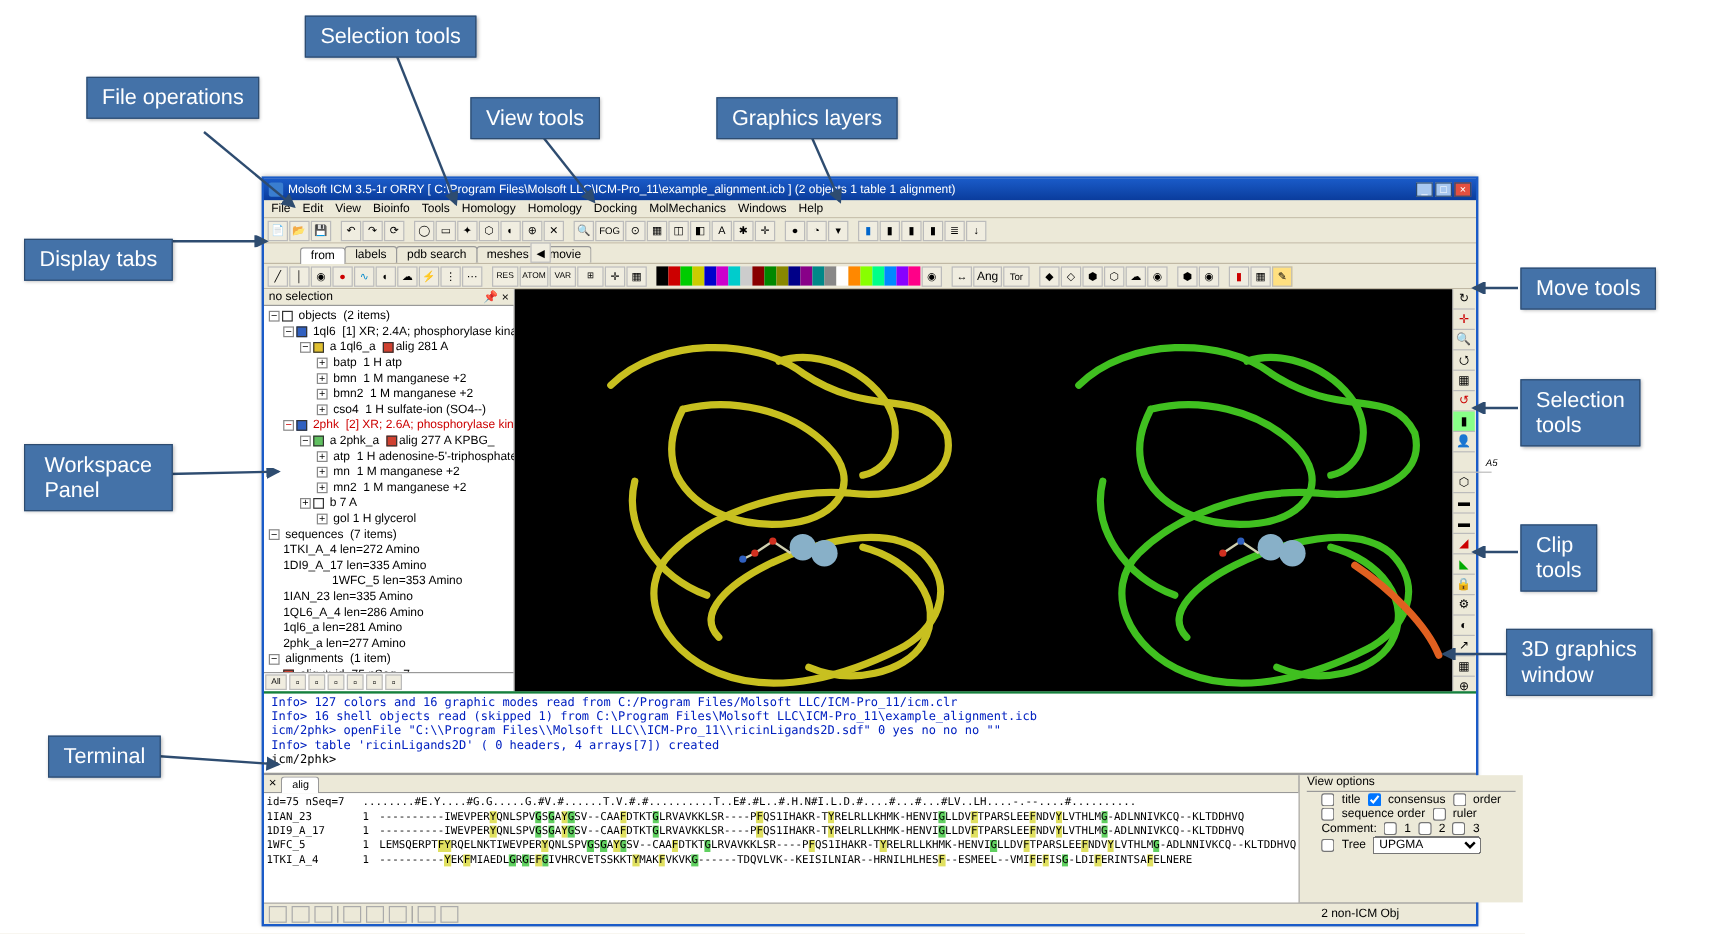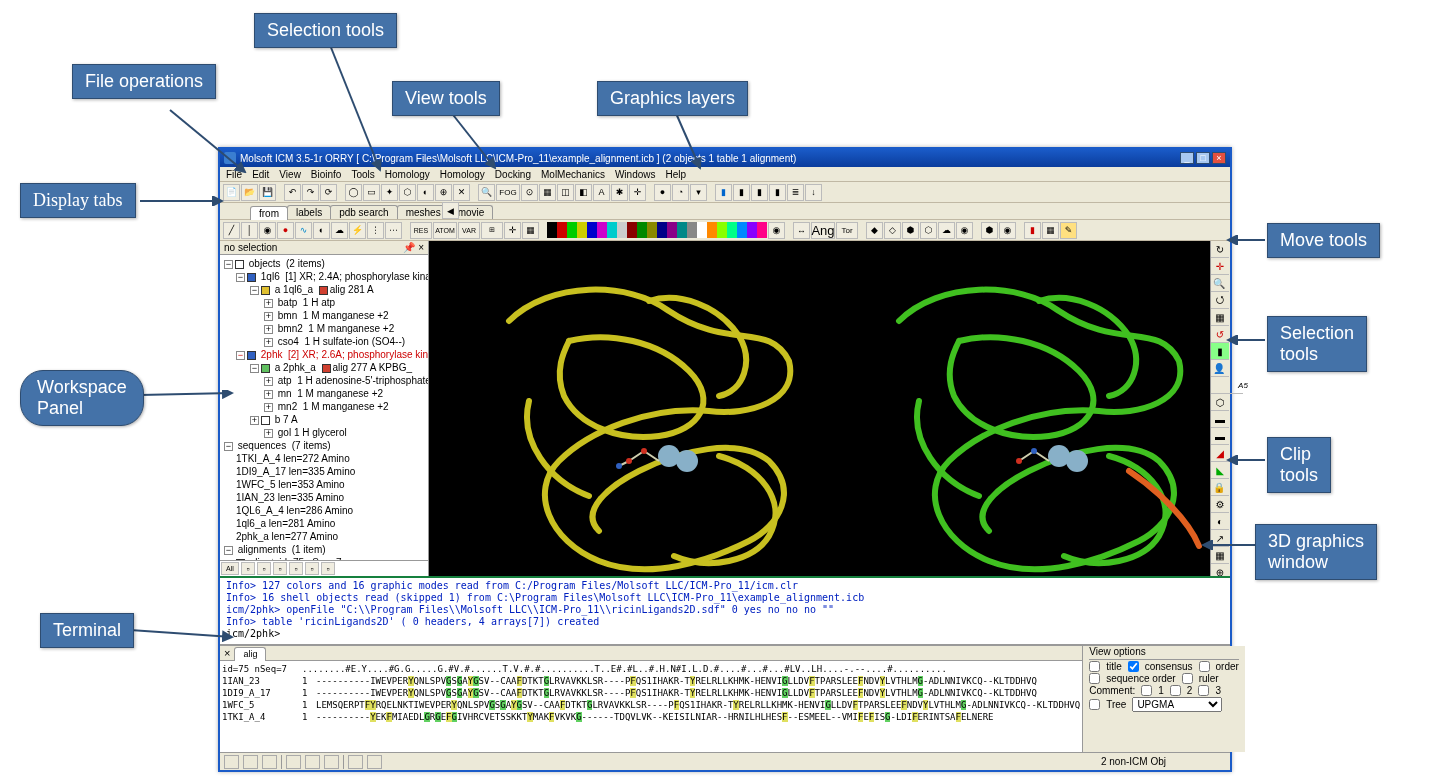--- a/index.html
+++ b/index.html
@@ -40,40 +40,40 @@
   .terminal{height:68px;background:#fff;border-top:2px solid #15803d;font-family:Consolas,monospace;font-size:10px;padding:2px 6px;overflow:hidden;line-height:12px;}
   .terminal .blue{color:#0020c0;}
   .alignment{height:108px;background:#ece9d8;border-top:2px solid #999;display:flex;}
   .align-main{flex:1;background:#fff;overflow:hidden;font-family:Consolas,monospace;font-size:9px;padding:2px;position:relative;}
   .align-tabs{height:15px;display:flex;border-bottom:1px solid #999;}
   .align-row{white-space:nowrap;line-height:12px;}
   .align-id{display:inline-block;width:80px;}
   .align-seq span.g{background:#60d060;}
   .align-seq span.y{background:#e0e060;}
   .view-opts{width:200px;background:#ece9d8;border-left:1px solid #999;padding:0 6px;font-size:10px;}
-  .view-opts .row{display:flex;align-items:center;gap:6px;margin:1px 0;}
+  .view-opts .row{display:flex;align-items:center;gap:6px;margin:1px 12px;}
   .view-opts input[type=checkbox]{width:11px;height:11px;}
   .statusbar{height:18px;background:#ece9d8;border-top:1px solid #999;display:flex;align-items:center;padding:0 4px;gap:4px;font-size:10px;}
   .statusbar .sbtn{width:15px;height:14px;border:1px solid #aaa;}
   svg.arrow{position:absolute;z-index:50;pointer-events:none;}
 
   
   .protein1{position:absolute;left:40px;top:20px;width:360px;height:350px;}
   .protein2{position:absolute;left:430px;top:20px;width:360px;height:350px;}
   .protein1 svg,.protein2 svg{width:100%;height:100%;}
 </style>
 </head>
 <body>
 
 <div class="callout" style="left:72px;top:64px;">File operations</div>
 <div class="callout" style="left:254px;top:13px;">Selection tools</div>
 <div class="callout" style="left:392px;top:81px;">View tools</div>
 <div class="callout" style="left:597px;top:81px;">Graphics layers</div>
-<div class="callout" style="left:20px;top:183px;font-family:Liberation Serif, serif;">Display tabs</div>
-<div class="callout" style="left:20px;top:370px;padding:6px 16px;border-radius:23px;">Workspace<br>Panel</div>
+<div class="callout" style="left:20px;top:199px;">Display tabs</div>
+<div class="callout" style="left:20px;top:370px;padding:6px 16px;">Workspace<br>Panel</div>
 <div class="callout" style="left:40px;top:613px;">Terminal</div>
 <div class="callout" style="left:1267px;top:223px;">Move tools</div>
 <div class="callout" style="left:1267px;top:316px;">Selection<br>tools</div>
 <div class="callout" style="left:1267px;top:437px;">Clip<br>tools</div>
 <div class="callout" style="left:1255px;top:524px;">3D graphics<br>window</div>
 
 <svg class="arrow" style="left:160px;top:100px;width:100px;height:80px;">
     <defs>
       <marker id="ah" markerWidth="6" markerHeight="6" refX="5" refY="3" orient="auto">
         <path d="M0,0 L6,3 L0,6 Z" fill="#2e4c70"></path>
@@ -224,21 +224,21 @@
         <div class="color-swatch" style="background: rgb(255, 136, 0);"></div>
         <div class="color-swatch" style="background: rgb(136, 255, 0);"></div>
         <div class="color-swatch" style="background: rgb(0, 255, 136);"></div>
         <div class="color-swatch" style="background: rgb(0, 136, 255);"></div>
         <div class="color-swatch" style="background: rgb(136, 0, 255);"></div>
         <div class="color-swatch" style="background: rgb(255, 0, 136);"></div>
       </div>
     <div class="tbtn">◉</div>
     <div class="tsep"></div>
     <div class="tbtn">↔</div>
-    <div class="tbtn" style="width:24px;font-size:13px;">Ang</div>
+    <div class="tbtn" style="width:24px;font-size:10px;">Ang</div>
     <div class="tbtn" style="width:22px;font-size:8px;">Tor</div>
     <div class="tsep"></div>
     <div class="tbtn">◆</div>
     <div class="tbtn">◇</div>
     <div class="tbtn">⬢</div>
     <div class="tbtn">⬡</div>
     <div class="tbtn">☁</div>
     <div class="tbtn">◉</div>
     <div class="tsep"></div>
     <div class="tbtn">⬢</div>
@@ -271,21 +271,21 @@
             <div class="tree-item" style="padding-left: 42px;"><span class="expand">+</span> atp&nbsp;&nbsp;1 H adenosine-5'-triphosphate</div>
             <div class="tree-item" style="padding-left: 42px;"><span class="expand">+</span> mn&nbsp;&nbsp;1 M manganese +2</div>
             <div class="tree-item" style="padding-left: 42px;"><span class="expand">+</span> mn2&nbsp;&nbsp;1 M manganese +2</div>
           </div>
         <div class="tree-item" style="padding-left:28px;"><span class="expand">+</span><span class="icon-sq"></span> <span>b   7 A</span></div>
         <div class="tree-item" style="padding-left:42px;"><span class="expand">+</span> <span>gol   1 H glycerol</span></div>
         <div class="tree-item"><span class="expand">−</span> <span>sequences</span>&nbsp; <span>(7 items)</span></div>
         <div id="seqs">
             <div class="tree-item" style="padding-left: 14px;">1TKI_A_4   len=272 Amino</div>
             <div class="tree-item" style="padding-left: 14px;">1DI9_A_17   len=335 Amino</div>
-            <div class="tree-item" style="padding-left: 14px;">1WFC_5   len=353 Amino</div>
+            <div class="tree-item" style="padding-left: 14px; text-align: center;">1WFC_5   len=353 Amino</div>
             <div class="tree-item" style="padding-left: 14px;">1IAN_23   len=335 Amino</div>
             <div class="tree-item" style="padding-left: 14px;">1QL6_A_4   len=286 Amino</div>
             <div class="tree-item" style="padding-left: 14px;">1ql6_a   len=281 Amino</div>
             <div class="tree-item" style="padding-left: 14px;">2phk_a   len=277 Amino</div>
           </div>
         <div class="tree-item"><span class="expand">−</span> <span>alignments</span>&nbsp; <span>(1 item)</span></div>
         <div class="tree-item" style="padding-left:14px;"><span class="icon-sq red"></span> <span>alig   ✶   id=75 nSeq=7</span></div>
 
       </div>
       <div class="ws-bottom">

